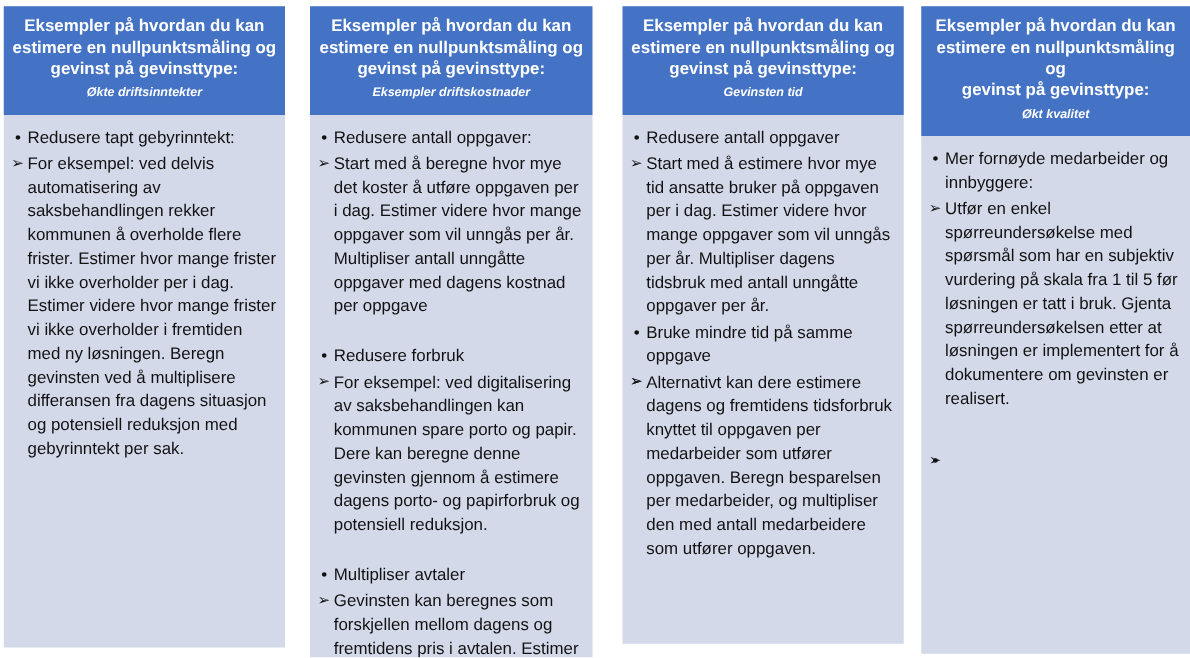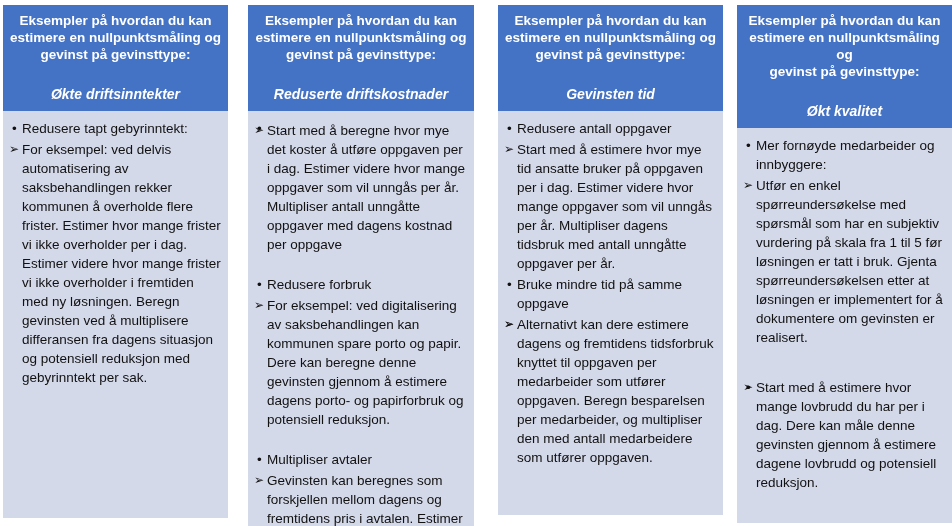--- a/index.html
+++ b/index.html
@@ -31,23 +31,23 @@
   }
   .col-header .intro{
     font-weight:bold;
     font-size:13.5px;
     line-height:17px;
     white-space:pre-line;
   }
   .col-header .title{
     font-weight:bold;
     font-style:italic;
-    font-size:14px;
+    font-size:10px;
     line-height:18px;
-    margin-top:22px;
+    margin-top:3px;
   }
   .col-body{
     flex:1;
     background:var(--body-bg,#D4D9EA);
     color:var(--body-text,#111111);
     padding:8px 6px 8px 7px;
     font-size:13.5px;
     line-height:19px;
     overflow:hidden;
   }
@@ -86,25 +86,26 @@
     <span class="text">For eksempel: ved delvis automatisering av saksbehandlingen rekker kommunen å overholde flere frister.  Estimer hvor mange frister vi ikke overholder per i dag. Estimer videre hvor mange frister vi ikke overholder i fremtiden med ny løsningen. Beregn gevinsten ved å multiplisere differansen fra dagens situasjon og potensiell reduksjon med gebyrinntekt per sak.</span>
   </div>
 </div>
   </section>
 
   <section class="column">
     <header class="col-header">
       <div class="intro">Eksempler på hvordan du kan
 estimere en nullpunktsmåling og
 gevinst på gevinsttype:</div>
-      <div class="title">Reduserte driftskostnader</div>
+      <div class="title">Eksempler driftskostnader</div>
     </header>
     <div class="col-body">
   <div class="item bullet">
     <span class="marker">•</span>
+    <span class="text">Redusere antall oppgaver:</span>
   </div>
 
   <div class="item arrow">
     <span class="marker">➢</span>
     <span class="text">Start med å beregne hvor mye det koster å utføre oppgaven per i dag. Estimer videre hvor mange oppgaver som vil unngås per år. Multipliser antall unngåtte oppgaver med dagens kostnad per oppgave</span>
   </div>
 
   <div class="item bullet" style="margin-top: 21px;">
     <span class="marker">•</span>
     <span class="text">Redusere forbruk</span>
@@ -178,17 +179,16 @@
     <span class="marker">➢</span>
     <span class="text">Utfør en enkel spørreundersøkelse med spørsmål som har en subjektiv vurdering på skala fra 1 til 5 før løsningen er tatt i bruk. Gjenta spørreundersøkelsen etter at løsningen er implementert for å dokumentere om gevinsten er realisert.</span>
   </div>
 
   <div class="item bullet" style="margin-top: 31px;">
     <span class="marker">•</span>
   </div>
 
   <div class="item arrow">
     <span class="marker">➢</span>
-    <span class="text">Start med å estimere hvor mange lovbrudd du har per i dag. Dere kan måle denne gevinsten gjennom å estimere dagene lovbrudd og potensiell reduksjon.</span>
   </div>
 </div>
   </section>
 </div>
 
 </body></html>

